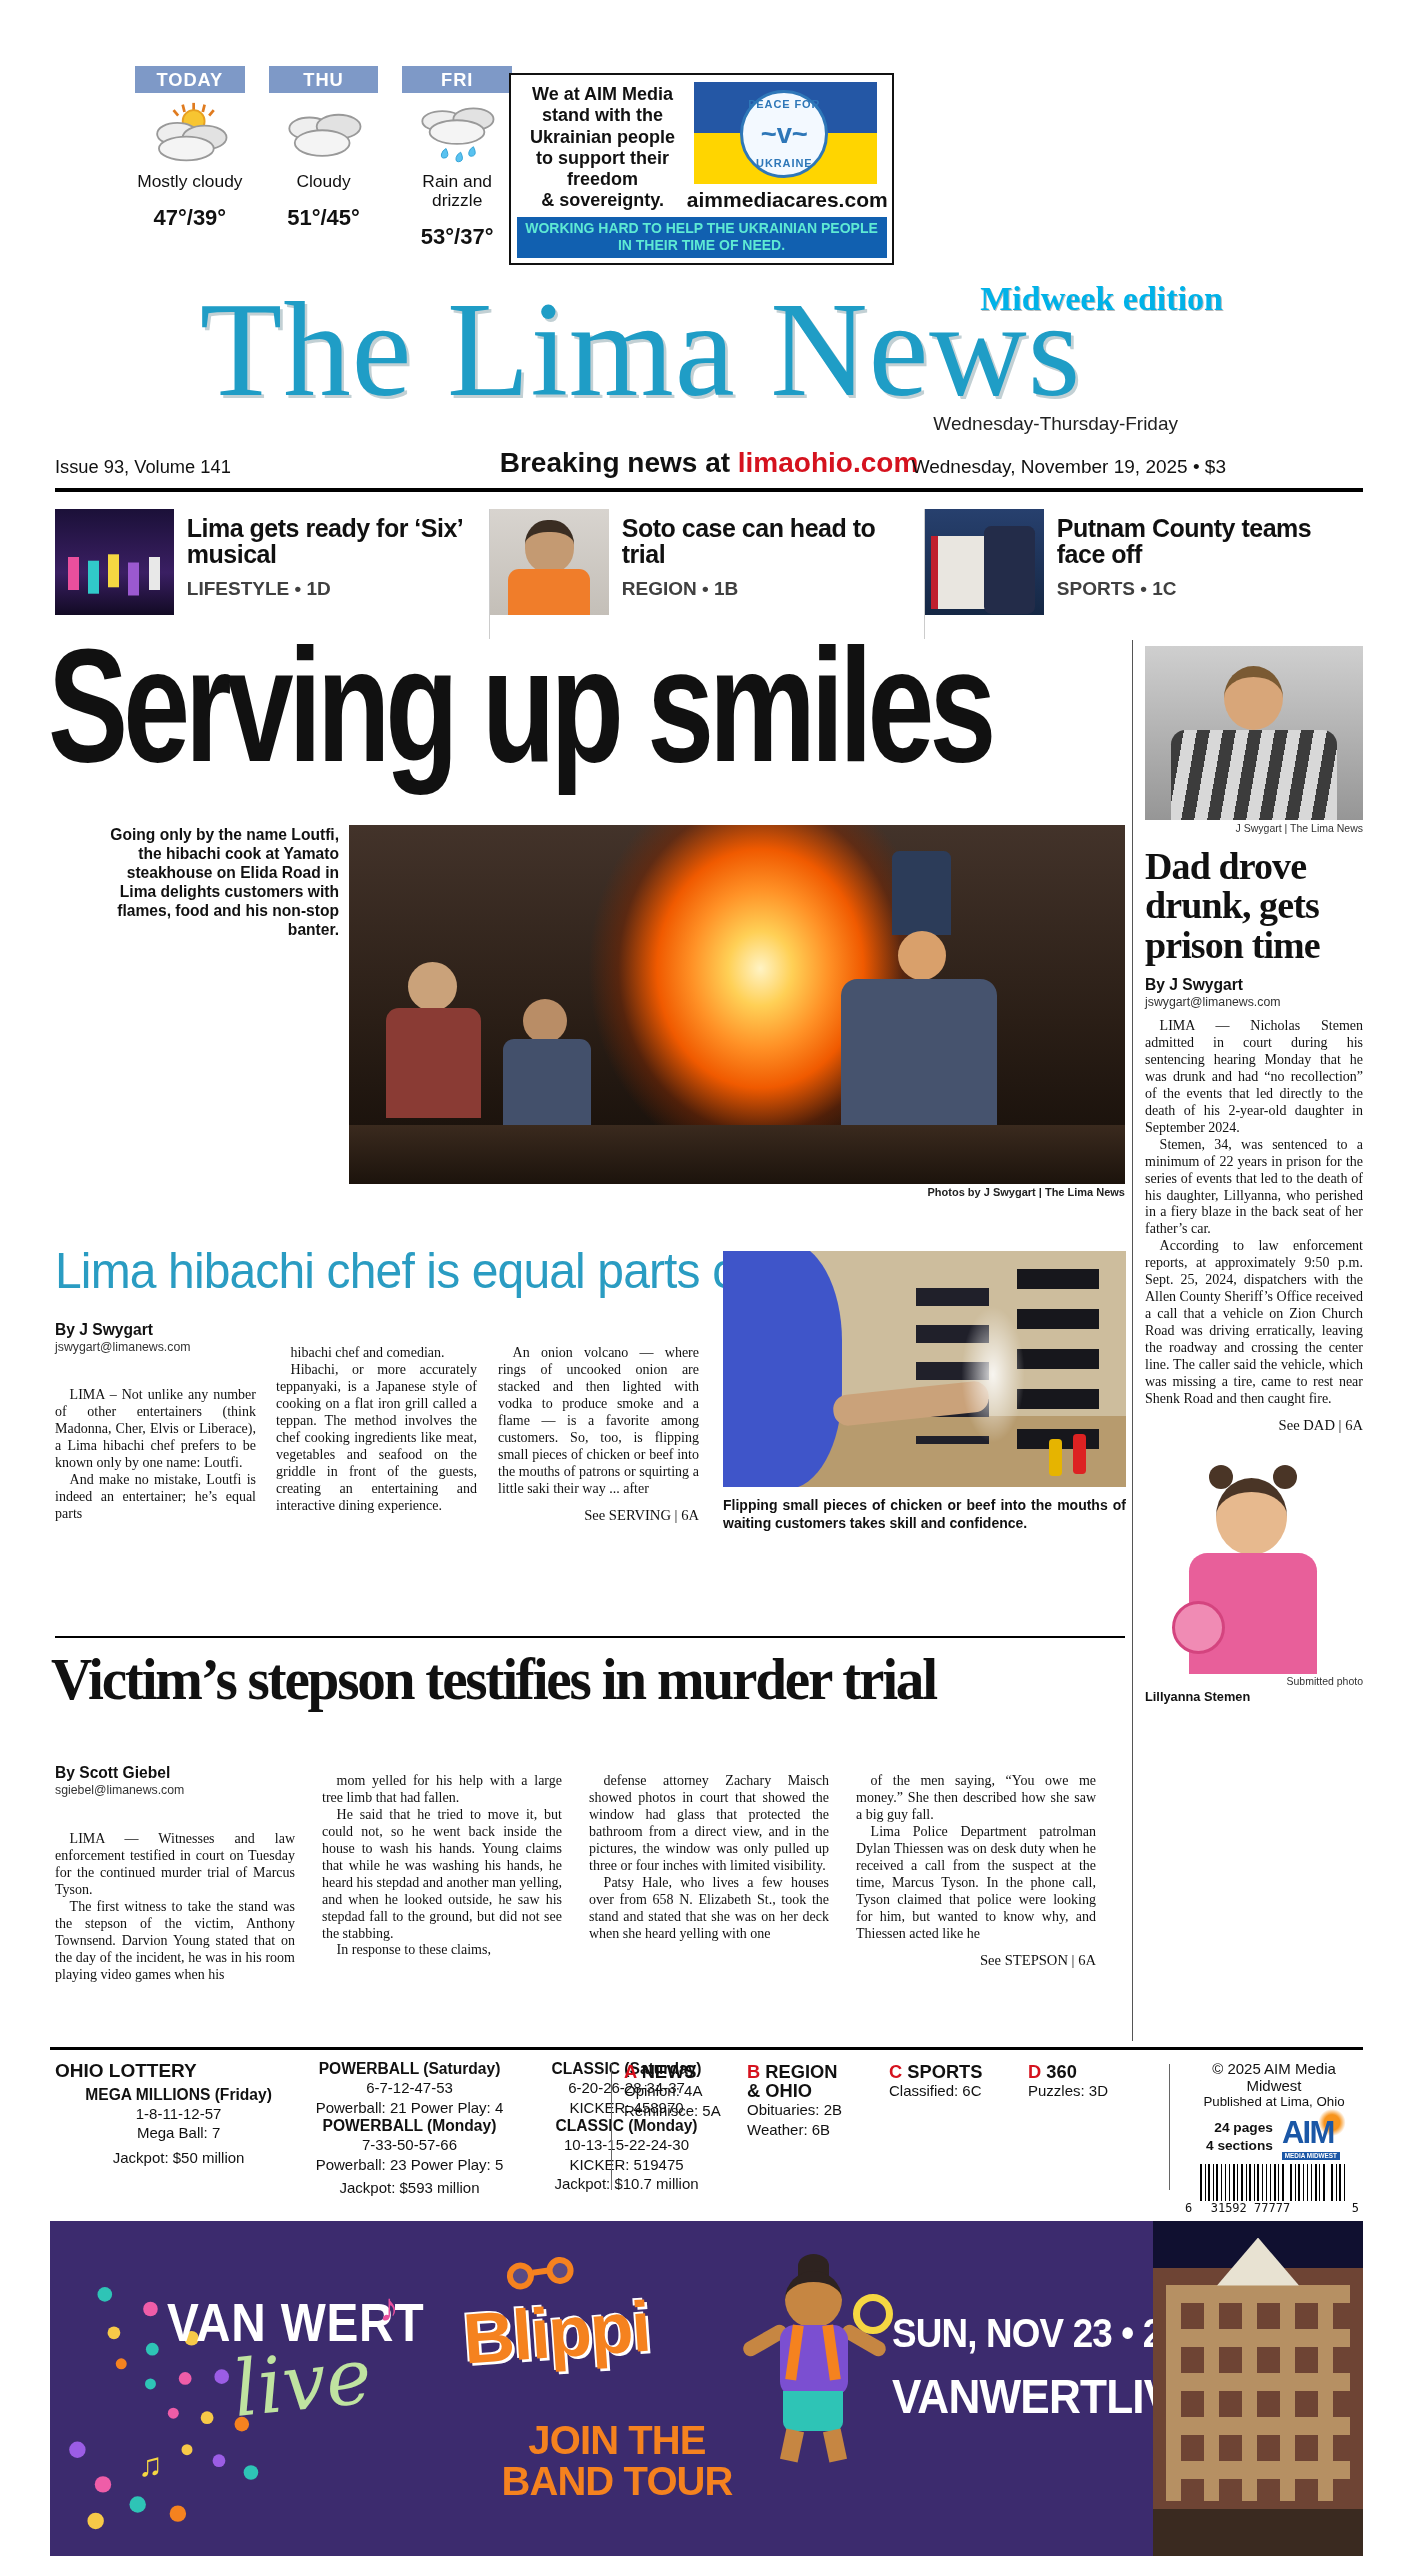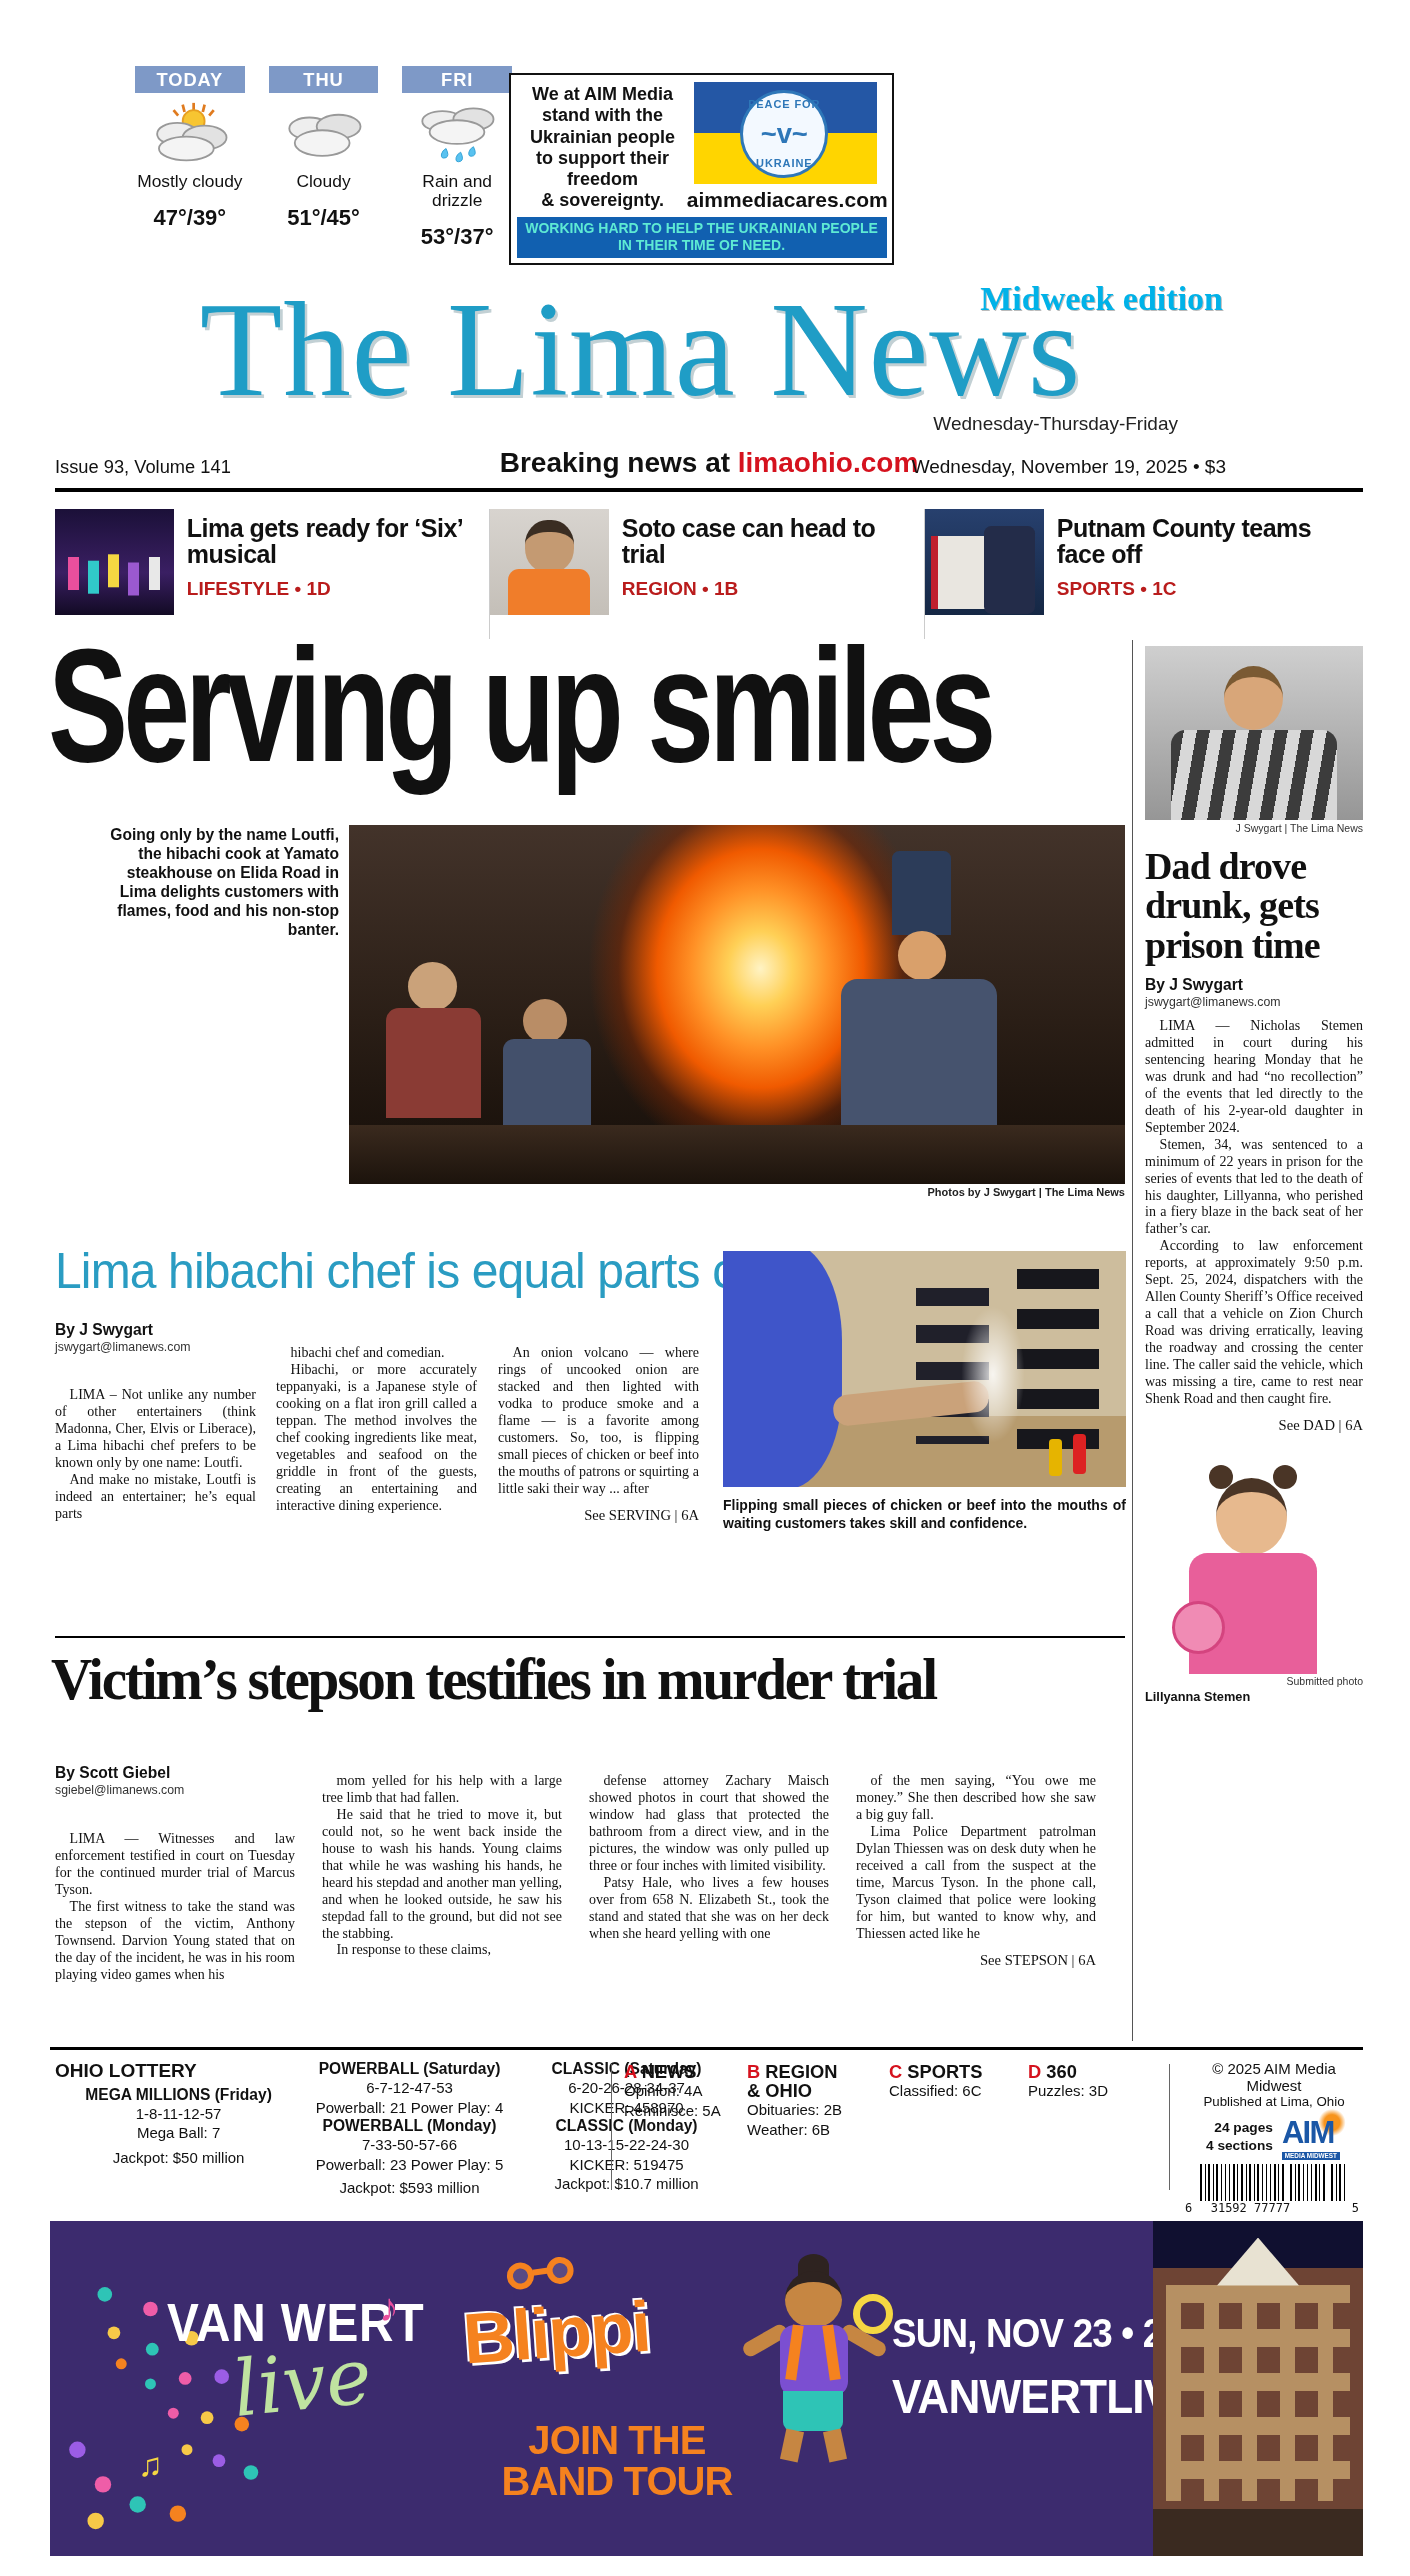--- a/index.html
+++ b/index.html
@@ -57,21 +57,21 @@
   .tp2{background:linear-gradient(180deg,#d8d4cf,#c4bfb8);}
   .tp2::before{content:"";position:absolute;left:35px;top:11px;width:49px;height:53px;border-radius:46%;
                background:#c49a72;border-top:12.8px solid #3a2d22;box-sizing:border-box;}
   .tp2::after{content:"";position:absolute;left:18.3px;top:60px;width:82px;height:46px;border-radius:11px 11px 0 0;background:#f07d2a;}
   .tp3{background:linear-gradient(180deg,#27406e,#152744);}
   .tp3::before{content:"";position:absolute;left:5.5px;top:27.4px;width:48px;height:73px;background:#e9e6e0;
                border-left:7.3px solid #c01f2e;}
   .tp3::after{content:"";position:absolute;right:9.1px;top:16.5px;width:51px;height:88px;background:#232c49;border-radius:7.3px;}
   .ttext{padding-top:7.3px;}
   .thl{font-weight:bold;font-size:25px;line-height:1.02;letter-spacing:-0.5px;}
-  .tkick{color:#b91c1c;font-weight:bold;font-size:19px;margin-top:11px;}
+  .tkick{color:#404040;font-weight:bold;font-size:19px;margin-top:11px;}
 
   
   .lead-hl{left:48px;top:629px;font-weight:bold;font-size:154px;line-height:.95;letter-spacing:-6.4px;
            transform:scaleX(.78) scaleY(1.05);transform-origin:left top;white-space:nowrap;}
   .lead-caption{left:97px;top:825px;width:242px;text-align:right;font-weight:bold;font-size:15.6px;line-height:1.22;}
   .lead-photo{left:349px;top:825px;width:776px;height:359px;overflow:hidden;
      background:radial-gradient(ellipse 229px 265px at 53% 40%,#fff3c4 0%,#ffd056 14%,#ff9126 30%,#f05a00 45%,rgba(120,40,5,.55) 62%,rgba(30,18,10,0) 75%),
                 linear-gradient(180deg,#43332a 0%,#2a1e16 55%,#140d08 100%);}
   .chef-hat{position:absolute;right:174px;top:25.6px;width:59px;height:84px;background:#2c3c59;border-radius:7.3px 7.3px 0 0;}
   .chef-face{position:absolute;right:179px;top:106px;width:48px;height:49px;border-radius:50%;background:#d9a06b;}

